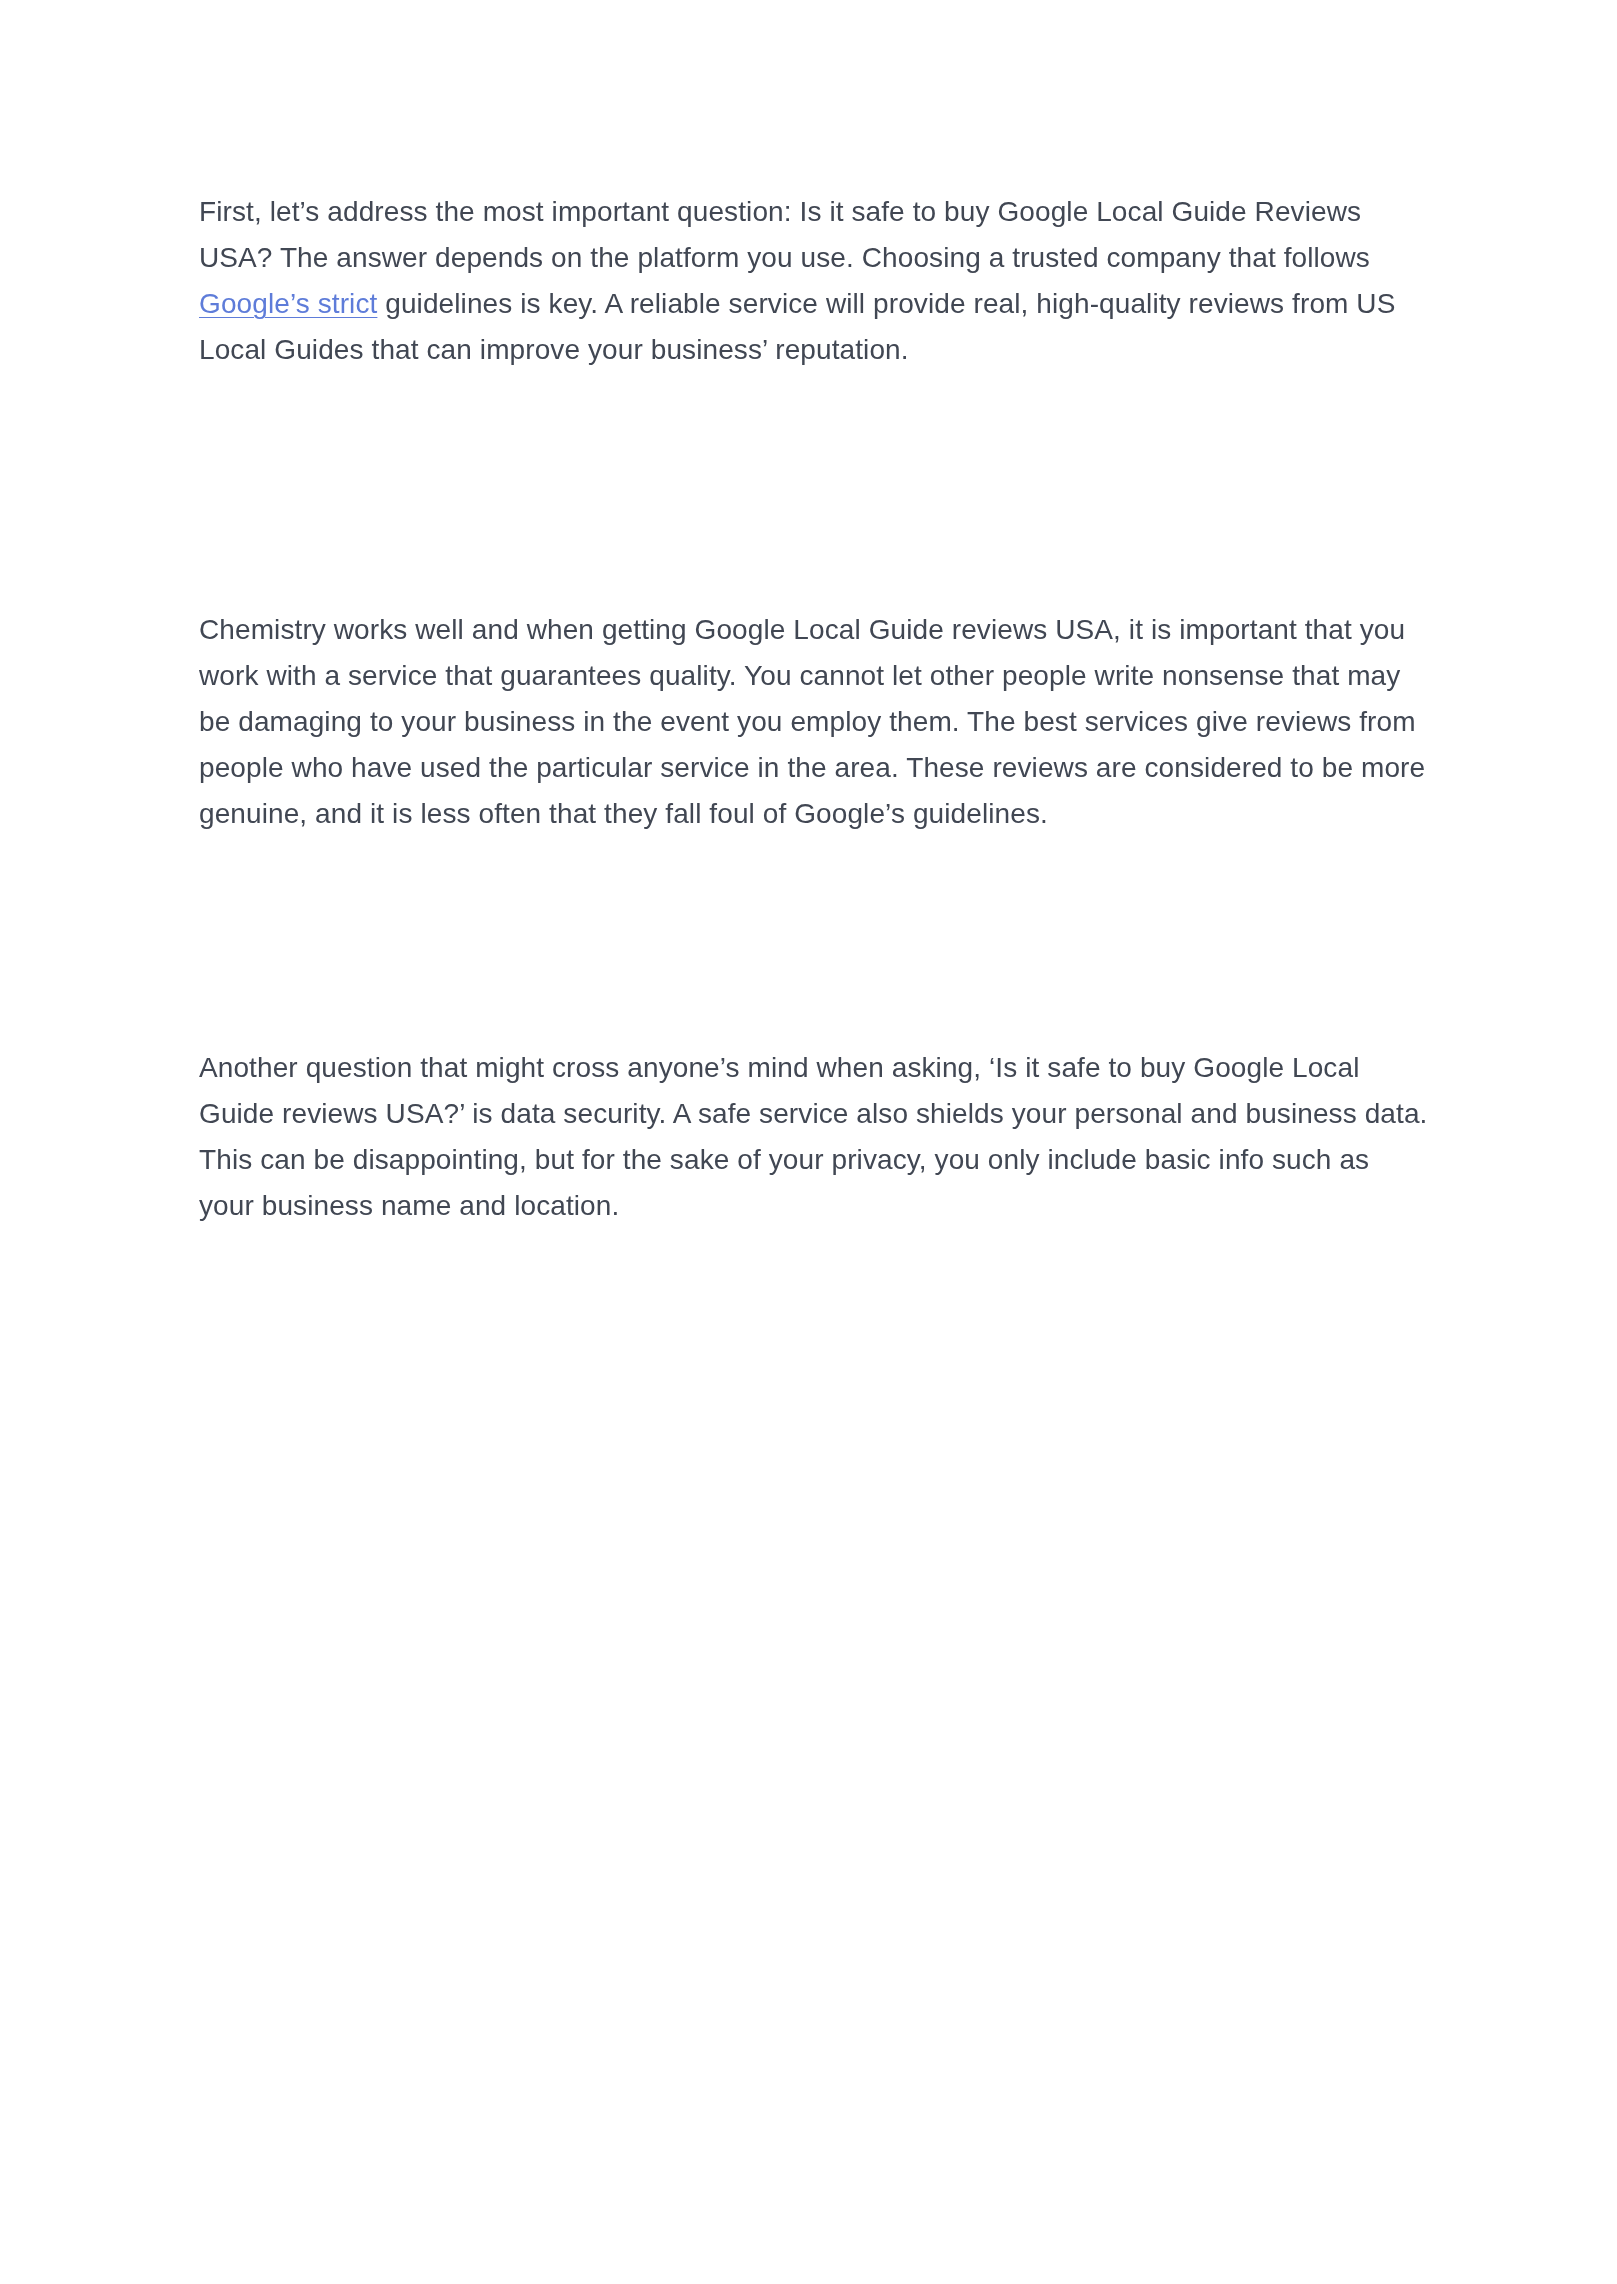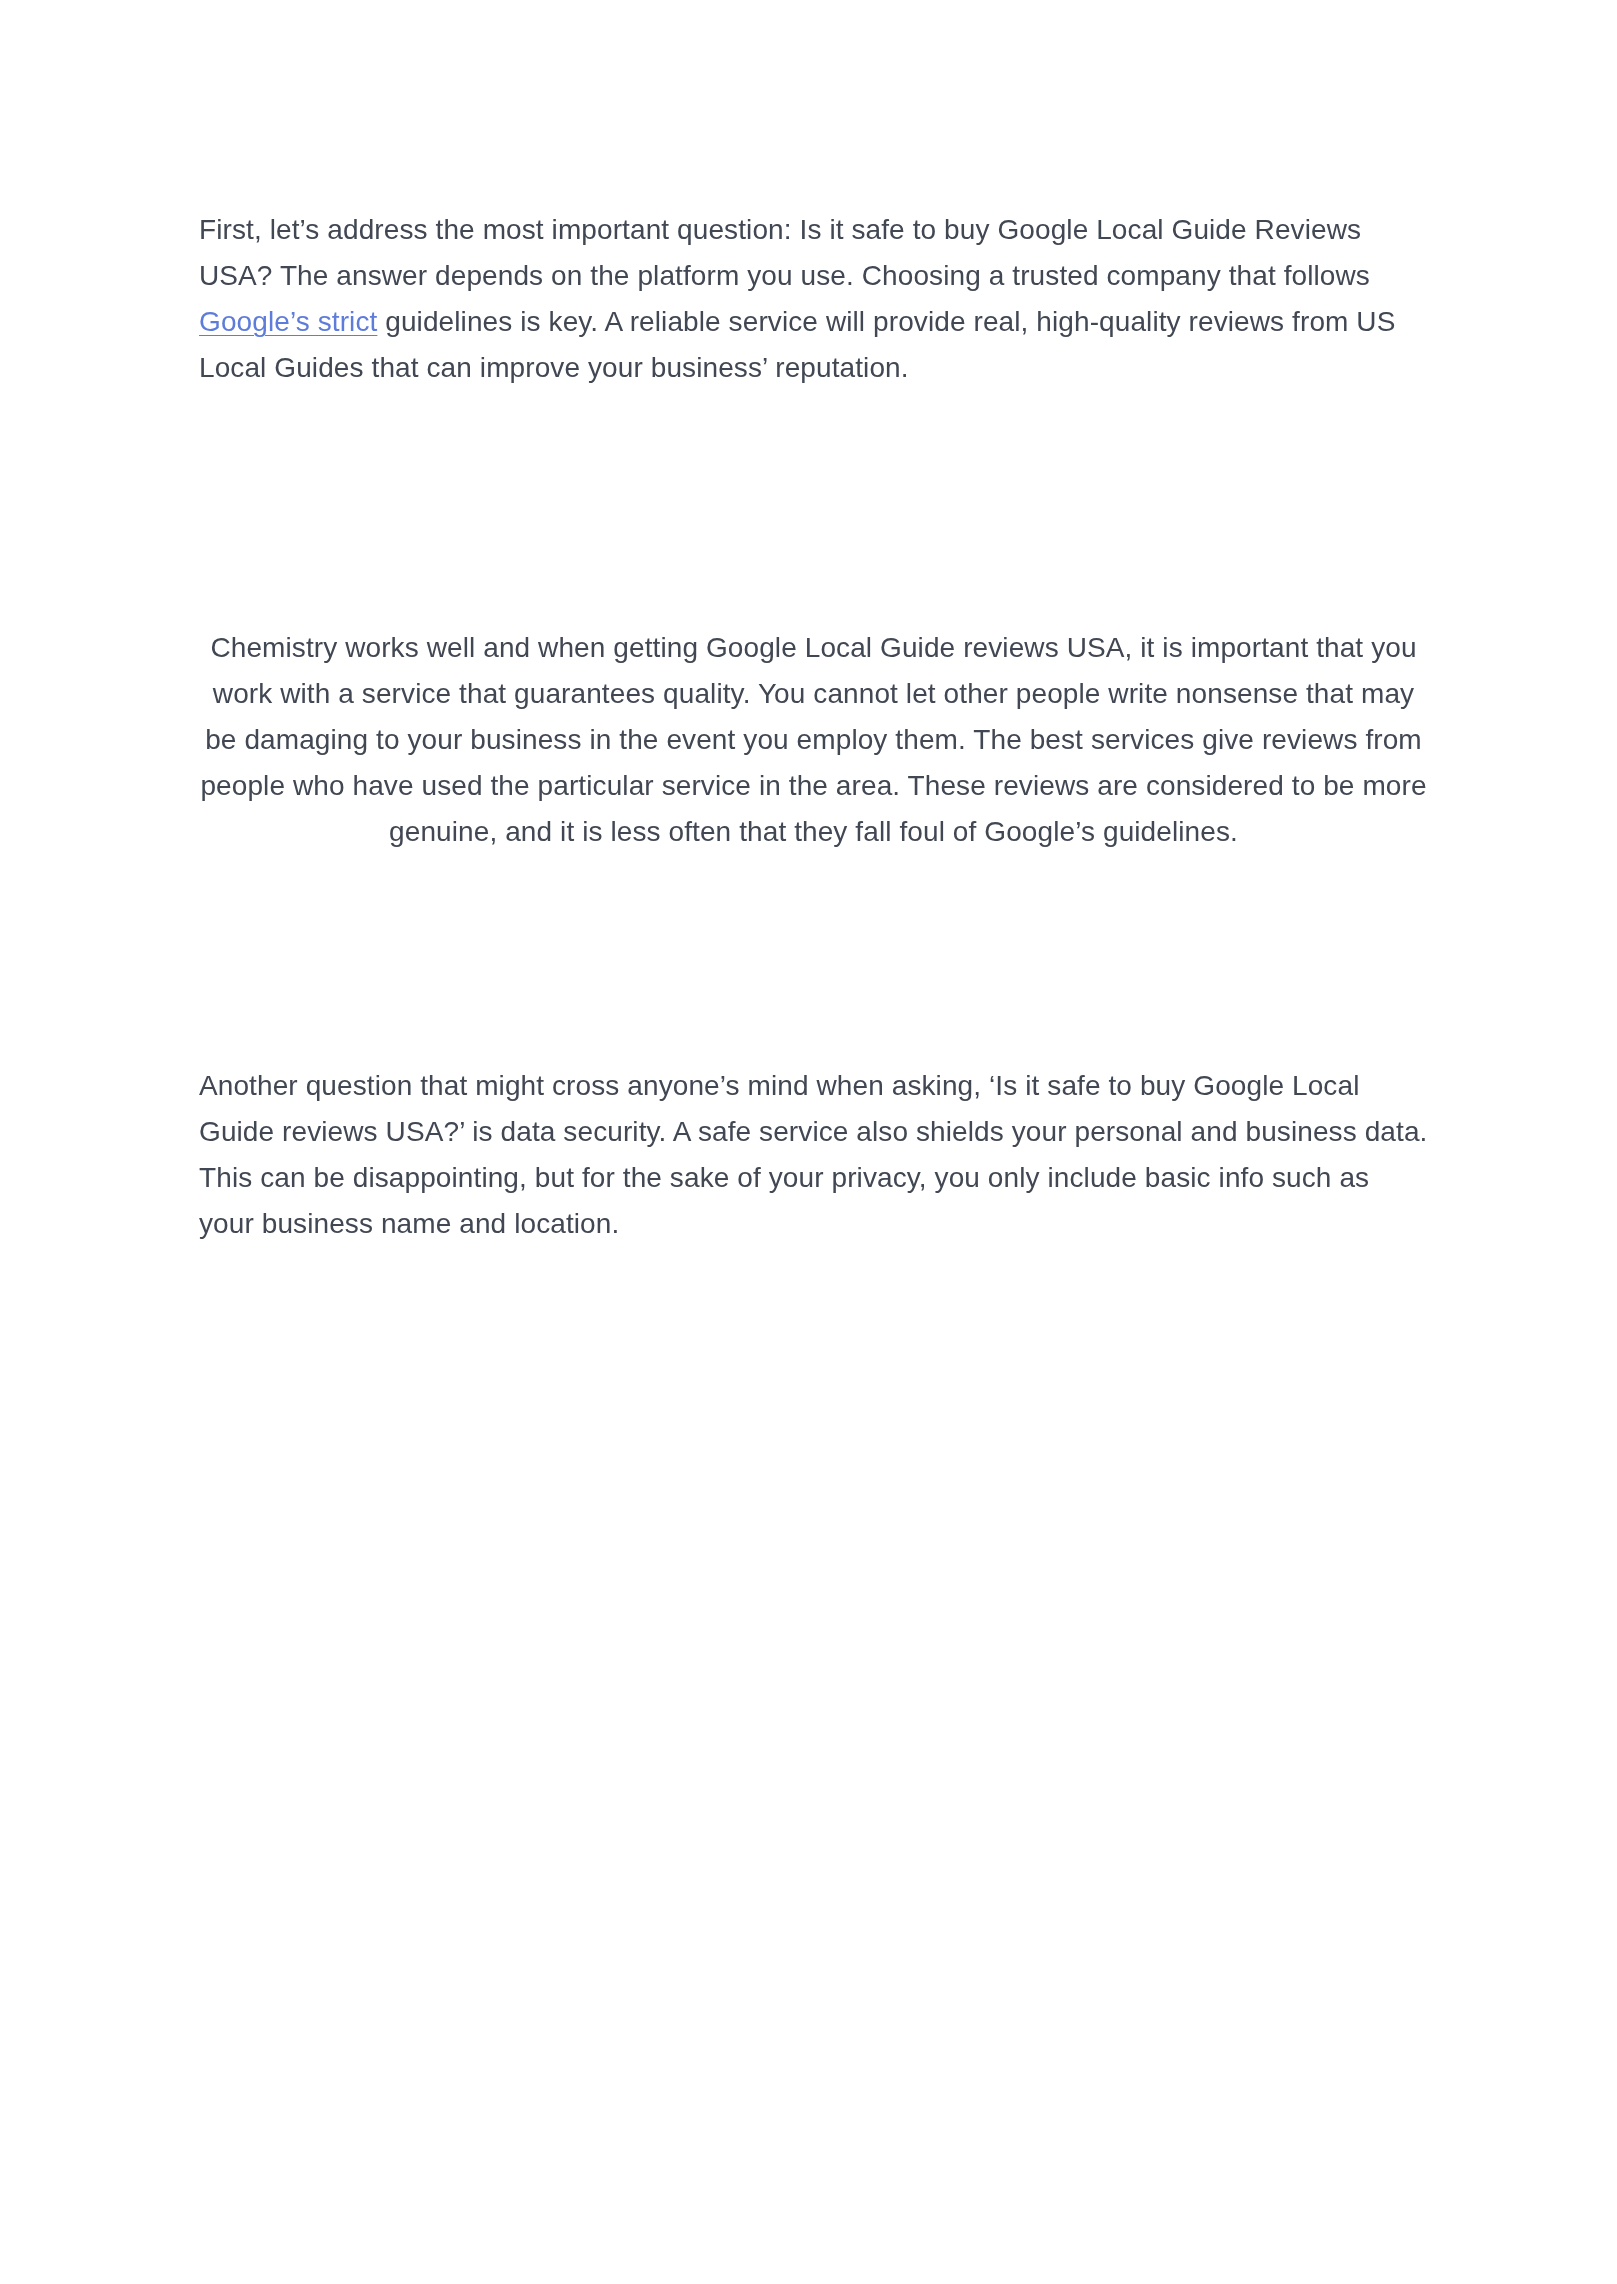--- a/index.html
+++ b/index.html
@@ -10,37 +10,37 @@
   .page {
     position: relative;
     width: 1617px;
     height: 2284px;
     background: #ffffff;
     overflow: hidden;
     font-family: "Liberation Sans", sans-serif;
   }
   .content {
     position: absolute;
-    top: 207px;
+    top: 189px;
     left: 199px;
     width: 1229px;
   }
   .para {
     margin: 0;
     font-size: 28px;
     line-height: 46px;
     font-weight: 400;
     color: #414753;
     letter-spacing: 0.1px;
   }
   .para + .para {
     margin-top: 0;
   }
   #p1 { margin-bottom: 234px; }
-  #p2 { margin-bottom: 208px; text-align: center; }
+  #p2 { margin-bottom: 208px; }
   a.doc-link {
     color: #5e7cd9;
     text-decoration: underline;
     text-decoration-thickness: 1.3px;
     text-underline-offset: 3.8px;
     cursor: pointer;
   }
 </style>
 </head>
 <body>

